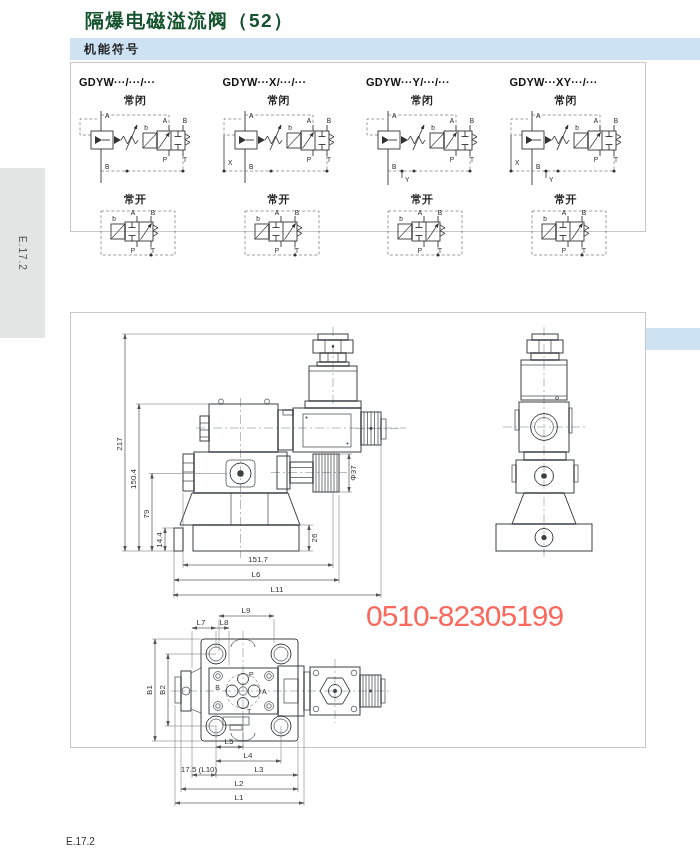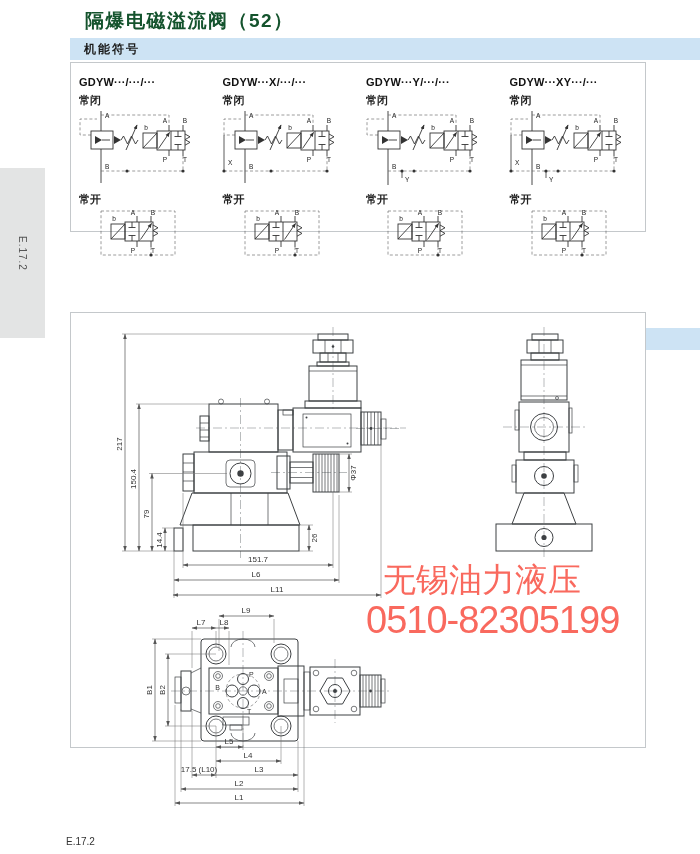--- a/index.html
+++ b/index.html
@@ -21,33 +21,33 @@
   #band-dims { top:303px;margin-top:25px; }
   .box {
     position:absolute; left:70px; width:576px; border:1px solid var(--border,#c4c8cb);
     background:#fff; box-sizing:border-box;
   }
   #box-symbols { top:62px; height:170px; display:flex; }
   #box-dims { top:312px; height:436px; }
   .sym-col { width:144px; position:relative; padding-top:13px; box-sizing:border-box; }
   .model { font-size:11px; font-weight:bold; color:#111; margin-left:8px;
            white-space:nowrap; letter-spacing:0.2px; }
-  .state-label { width:112px; margin-left:8px; font-size:11px;
+  .state-label { width:112px; margin-left:8px; text-align:center; font-size:11px;
                  font-weight:bold; color:#222; margin-top:5px; }
   svg.nc { display:block; margin-left:4px; margin-top:1px; }
   svg.no { display:block; margin-left:16px; margin-top:1px; }
   .side-tab {
     position:absolute; left:0; top:168px; width:45px; height:170px;
     background:var(--tab,#e3e4e4); display:flex; align-items:center; justify-content:center;
   }
   .side-tab span { writing-mode:vertical-rl; font-size:10px; color:#555; letter-spacing:1px; }
   .footer { position:absolute; left:66px; top:836px; font-size:10px; color:#333; }
   .wm { position:absolute; color:var(--red,#f9695e); white-space:nowrap; line-height:1; }
   #wm1 { left:312px; top:250px; font-size:33px; }
-  #wm2 { left:295px; top:288px; font-size:38px; letter-spacing:-1px; }
+  #wm2 { left:295px; top:288px; font-size:30px; letter-spacing:-1px; }
   
   .ol  { fill:none; stroke:#3d4043; stroke-width:1; }
   .ol2 { fill:none; stroke:#3d4043; stroke-width:0.7; }
   .cl  { fill:none; stroke:#8a8e91; stroke-width:0.6; stroke-dasharray:9 3 2 3; }
   .dim { fill:none; stroke:#555; stroke-width:0.7; }
   .ext { fill:none; stroke:#777; stroke-width:0.55; }
   .dsh { fill:none; stroke:#666; stroke-width:0.6; stroke-dasharray:3 2.2; }
   .dt  { font-size:8px; fill:#333; }
   .pt  { font-size:7px; fill:#333; }
 </style>
@@ -499,17 +499,16 @@
       <text class="dt" x="128" y="459" text-anchor="middle">17.5 (L10)</text>
       <line class="dim" x1="145" y1="462" x2="227" y2="462" marker-end="url(#arr)"></line>
       <text class="dt" x="188" y="459" text-anchor="middle">L3</text>
       <line class="dim" x1="110" y1="476" x2="227" y2="476" marker-start="url(#arr)" marker-end="url(#arr)"></line>
       <text class="dt" x="168" y="473" text-anchor="middle">L2</text>
       <line class="dim" x1="104" y1="490" x2="233" y2="490" marker-start="url(#arr)" marker-end="url(#arr)"></line>
       <text class="dt" x="168" y="487" text-anchor="middle">L1</text>
     </g>
   </svg>
 
-  <div class="wm" id="wm1">无锡油力液压</div>
   <div class="wm" id="wm2">0510-82305199</div>
 </div>
 
 <div class="footer">E.17.2</div>
 
 </body></html>

